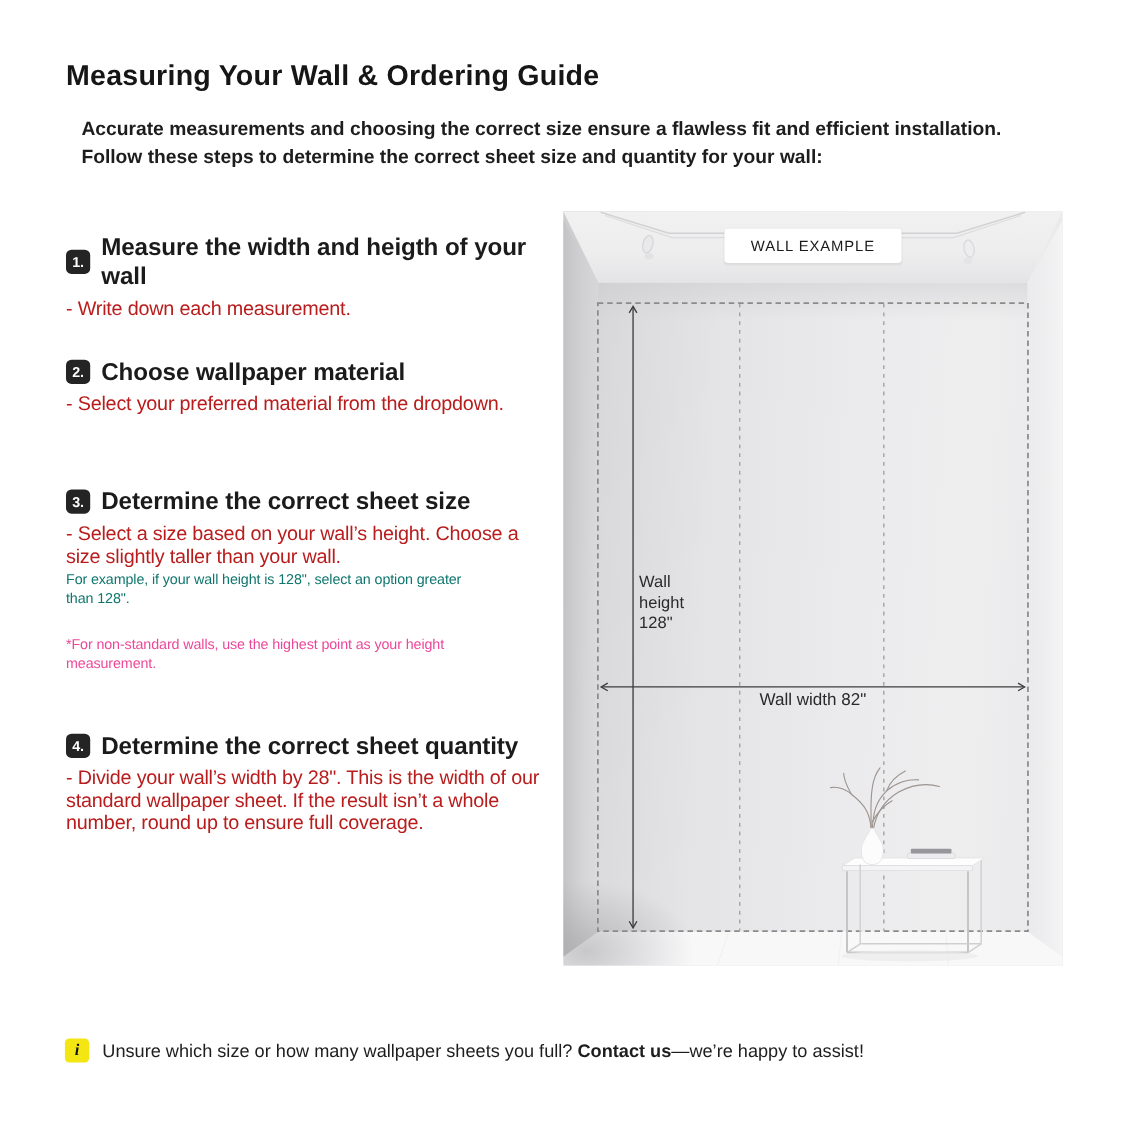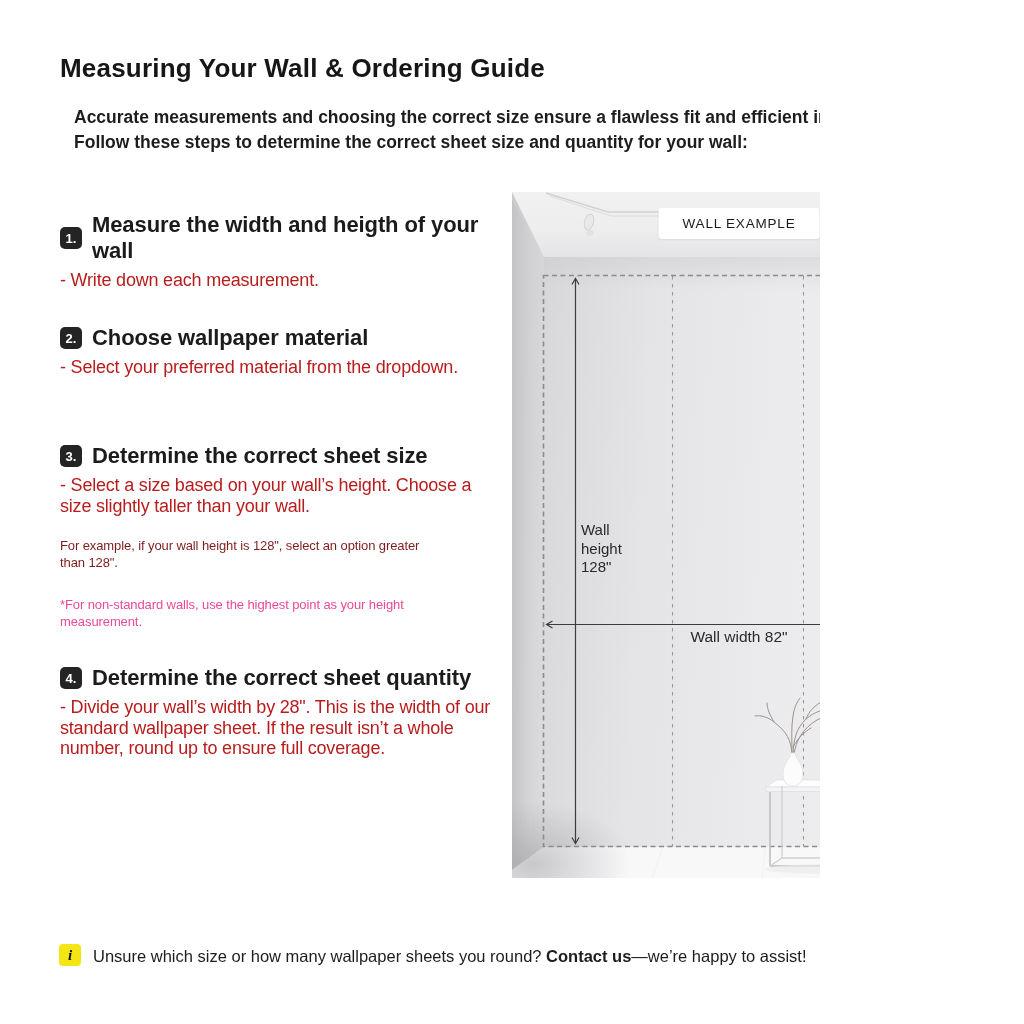--- a/index.html
+++ b/index.html
@@ -1,18 +1,18 @@
 <!DOCTYPE html>
 <html><head>
 <meta charset="utf-8">
 <style>
   * { margin:0; padding:0; box-sizing:border-box; }
   html,body { background:#ffffff; }
   .canvas {
-    position:relative; width:820px; height:1024px; background:#ffffff;
+    position:relative; width:1024px; height:1024px; background:#ffffff;
     font-family:"Liberation Sans", sans-serif; color:#1d1d1d; overflow:hidden;
   }
   .page-title {
     position:absolute; left:60px; top:53px;
     font-size:26px; font-weight:700; letter-spacing:0.2px; color:#161616;
   }
   .intro {
     position:absolute; left:60px; top:105px; width:950px;
     font-size:17.5px; font-weight:700; line-height:24.5px;
     white-space:pre-line; color:#1d1d1d;margin-left:14px;
@@ -23,22 +23,22 @@
     flex:0 0 auto; width:22px; height:22px; border-radius:5px;
     background:#242424; color:#ffffff; font-size:13px; font-weight:700;
     display:flex; align-items:center; justify-content:center;
   }
   .step-title { font-size:22px; font-weight:700; color:#1b1b1b; letter-spacing:-0.1px; }
   .step-body {
     font-size:18px; line-height:20.5px; letter-spacing:-0.2px;
     white-space:pre-line; color:#b91c1c;
   }
   .step-example {
-    margin-top:22px; font-size:13px; line-height:16.5px; letter-spacing:-0.1px;
-    white-space:pre-line; color:#7f1d1d;
+    margin-top:3px; font-size:13px; line-height:16.5px; letter-spacing:-0.1px;
+    white-space:pre-line; color:#0f766e;
   }
   .step-note {
     margin-top:26px; font-size:13px; line-height:16.5px; letter-spacing:-0.1px;
     white-space:pre-line; color:#ec4899;
   }
   
   .photo {
     position:absolute; left:512px; top:192px; width:454px; height:686px;
     background:#e9e9eb; overflow:hidden;
   }
@@ -229,16 +229,16 @@
 
     <div class="wall-badge">WALL EXAMPLE</div>
     <div class="height-label">Wall
 height
 128"</div>
     <div class="width-label">Wall width 82"</div>
   </div>
 
   <div class="footer">
     <span class="info-icon">i</span>
-    <p class="footer-text"><span>Unsure which size or how many wallpaper sheets you round? </span><b>Contact us</b><span>—we’re happy to assist!</span></p>
+    <p class="footer-text"><span>Unsure which size or how many wallpaper sheets you full? </span><b>Contact us</b><span>—we’re happy to assist!</span></p>
   </div>
 
 </div>
 
 </body></html>

